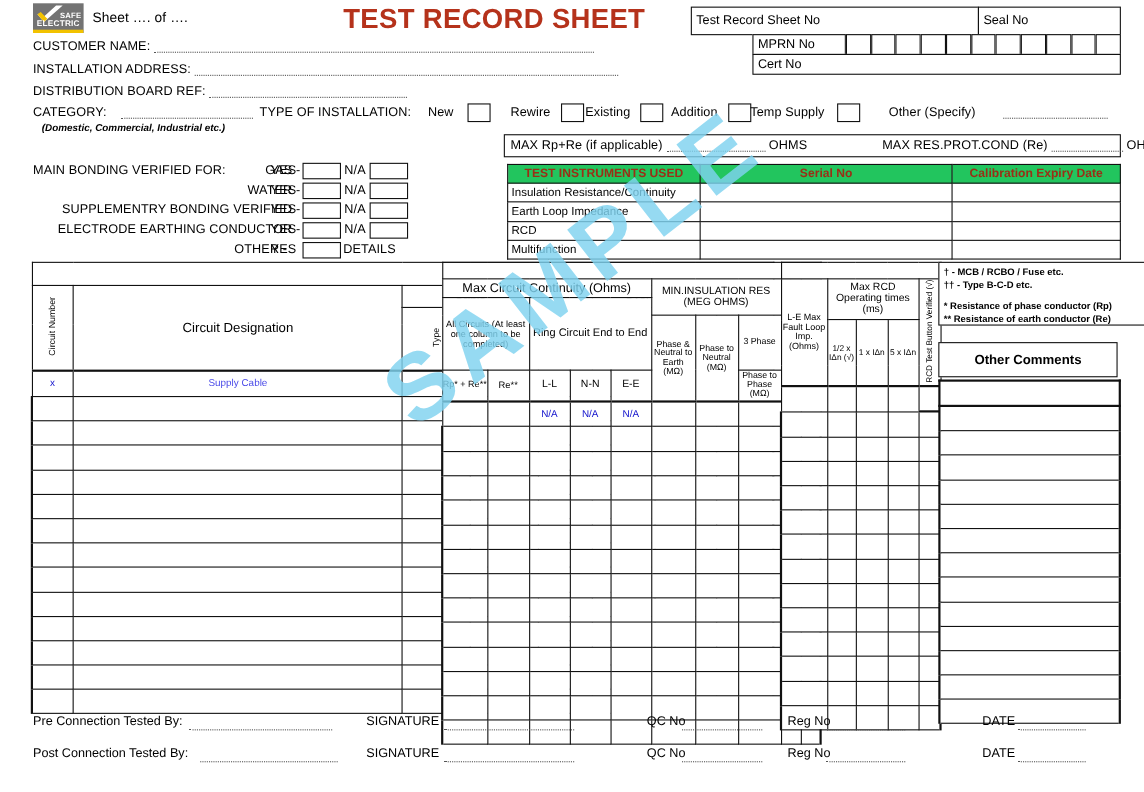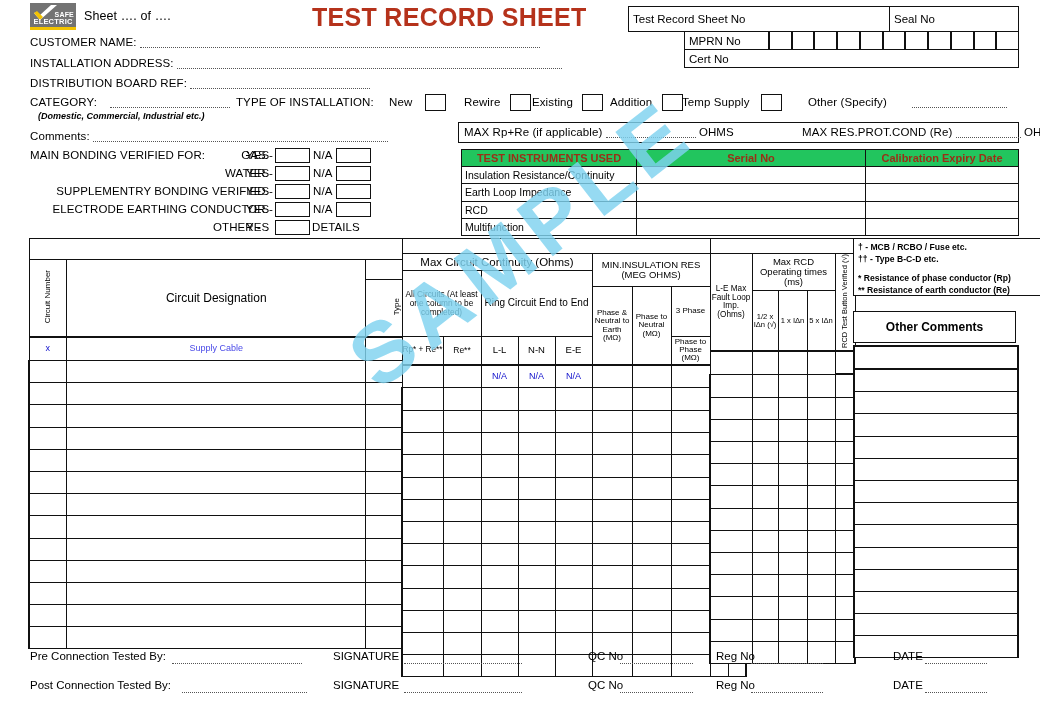--- a/index.html
+++ b/index.html
@@ -171,24 +171,20 @@
   </div>
   <div class="abs lbl" style="left:682px;top:94px;">
     <span>Temp Supply</span>
     <span class="cbox" style="width:21px;height:17px;margin-left:8px;"></span>
   </div>
   <div class="abs lbl" style="left:808px;top:96px;">
     <span>Other (Specify)</span>
     <span class="dots" style="width:95px;margin-left:22px;"></span>
   </div>
 
-  <div class="abs lbl" style="left:30px;top:130px;">
-    <span>Comments:</span>
-    <span class="dots" style="width:295px;"></span>
-  </div>
 
   <div class="abs box" style="left:458px;top:122px;width:561px;height:21px;">
     <div class="abs lbl" style="left:5px;top:3px;">
       <span>MAX  Rp+Re (if applicable)</span>
       <span class="dots" style="width:90px;"></span>
       <span>OHMS</span>
     </div>
     <div class="abs lbl" style="left:313px;top:3px;padding-left:30px;">
       <span>MAX RES.PROT.COND (Re)</span>
       <span class="dots" style="width:65px;"></span>

